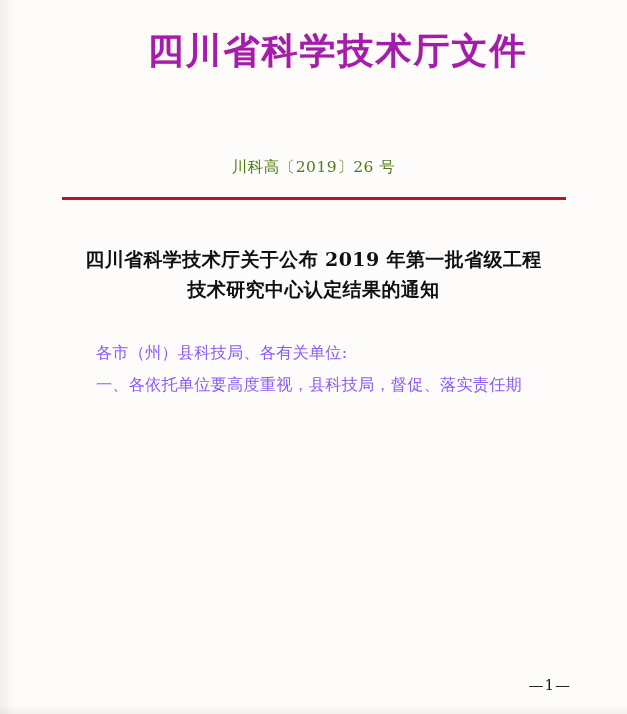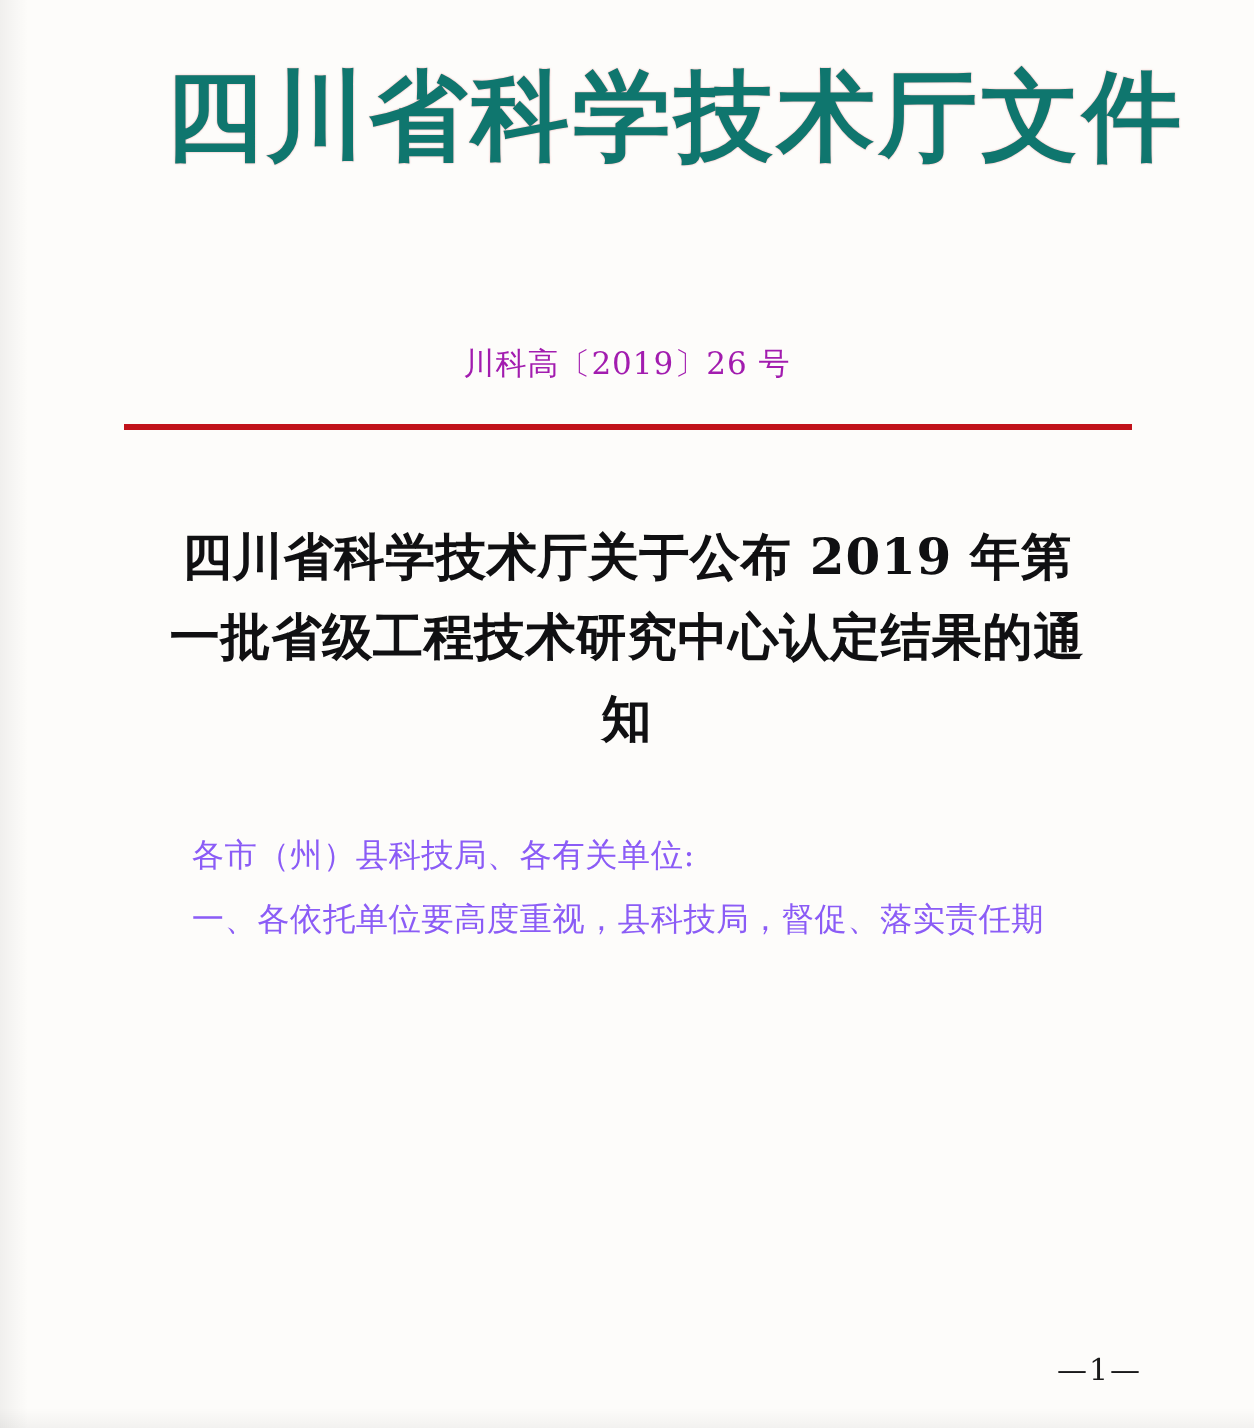--- a/index.html
+++ b/index.html
@@ -21,54 +21,54 @@
     background: #fdfcfa;
     box-sizing: border-box;
   }
 
   
   .masthead {
     text-align: center;
     padding-top: 30px;
     font-family: "DejaVu Serif", "Liberation Serif", serif;
     font-weight: bold;
-    font-size: 49px;
+    font-size: 36px;
     letter-spacing: 2px;
-    color: #0f766e;
+    color: #a21caf;
     line-height: 1.15;
     text-shadow: 0 0 1px rgba(193,18,26,0.4);
     padding-left: 48px;
   }
 
   
   .doc-number {
     text-align: center;
     margin-top: 86px;
     font-family: "DejaVu Serif", "Liberation Serif", serif;
     font-size: 15.5px;
-    color: #a21caf;
+    color: #4d7c0f;
     letter-spacing: 0.5px;
   }
 
   
   .red-rule {
     margin: 19px auto 0 auto;
     width: 504px;
     height: 2.2px;
     background: #c1121a;
   }
 
   
   .doc-title {
     margin: 44px auto 0 auto;
     width: 470px;
     text-align: center;
     font-family: "DejaVu Serif", "Liberation Serif", serif;
     font-weight: bold;
-    font-size: 25px;
+    font-size: 19px;
     line-height: 1.62;
     color: #101012;
     letter-spacing: 0.4px;
   }
 
   
   .body-wrap {
     margin: 32px auto 0 auto;
     width: 500px;
     font-family: "DejaVu Serif", "Liberation Serif", serif;

